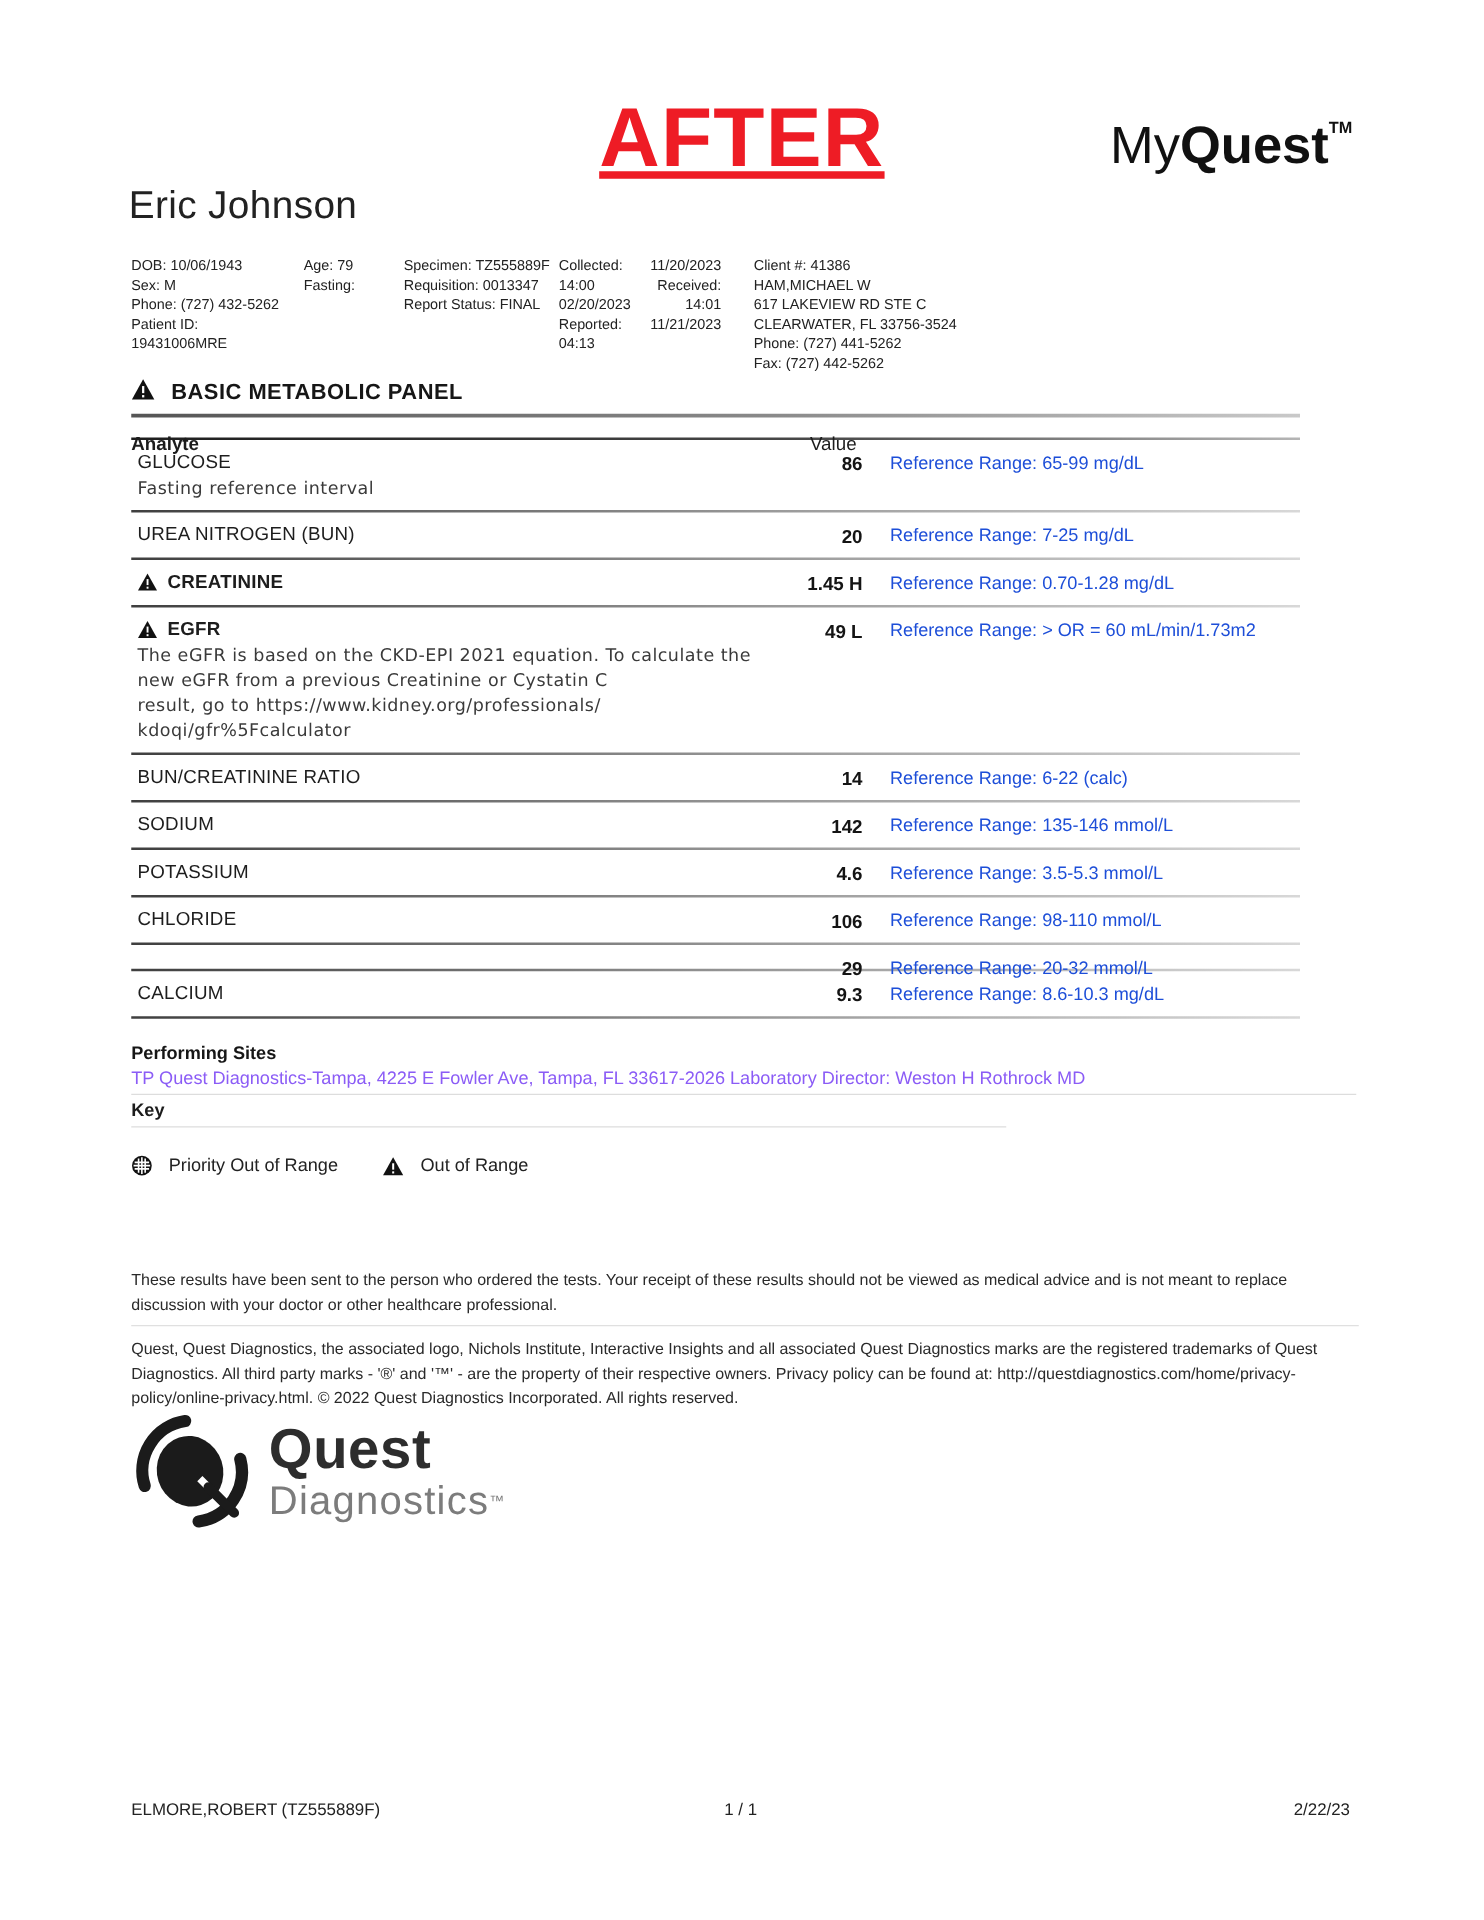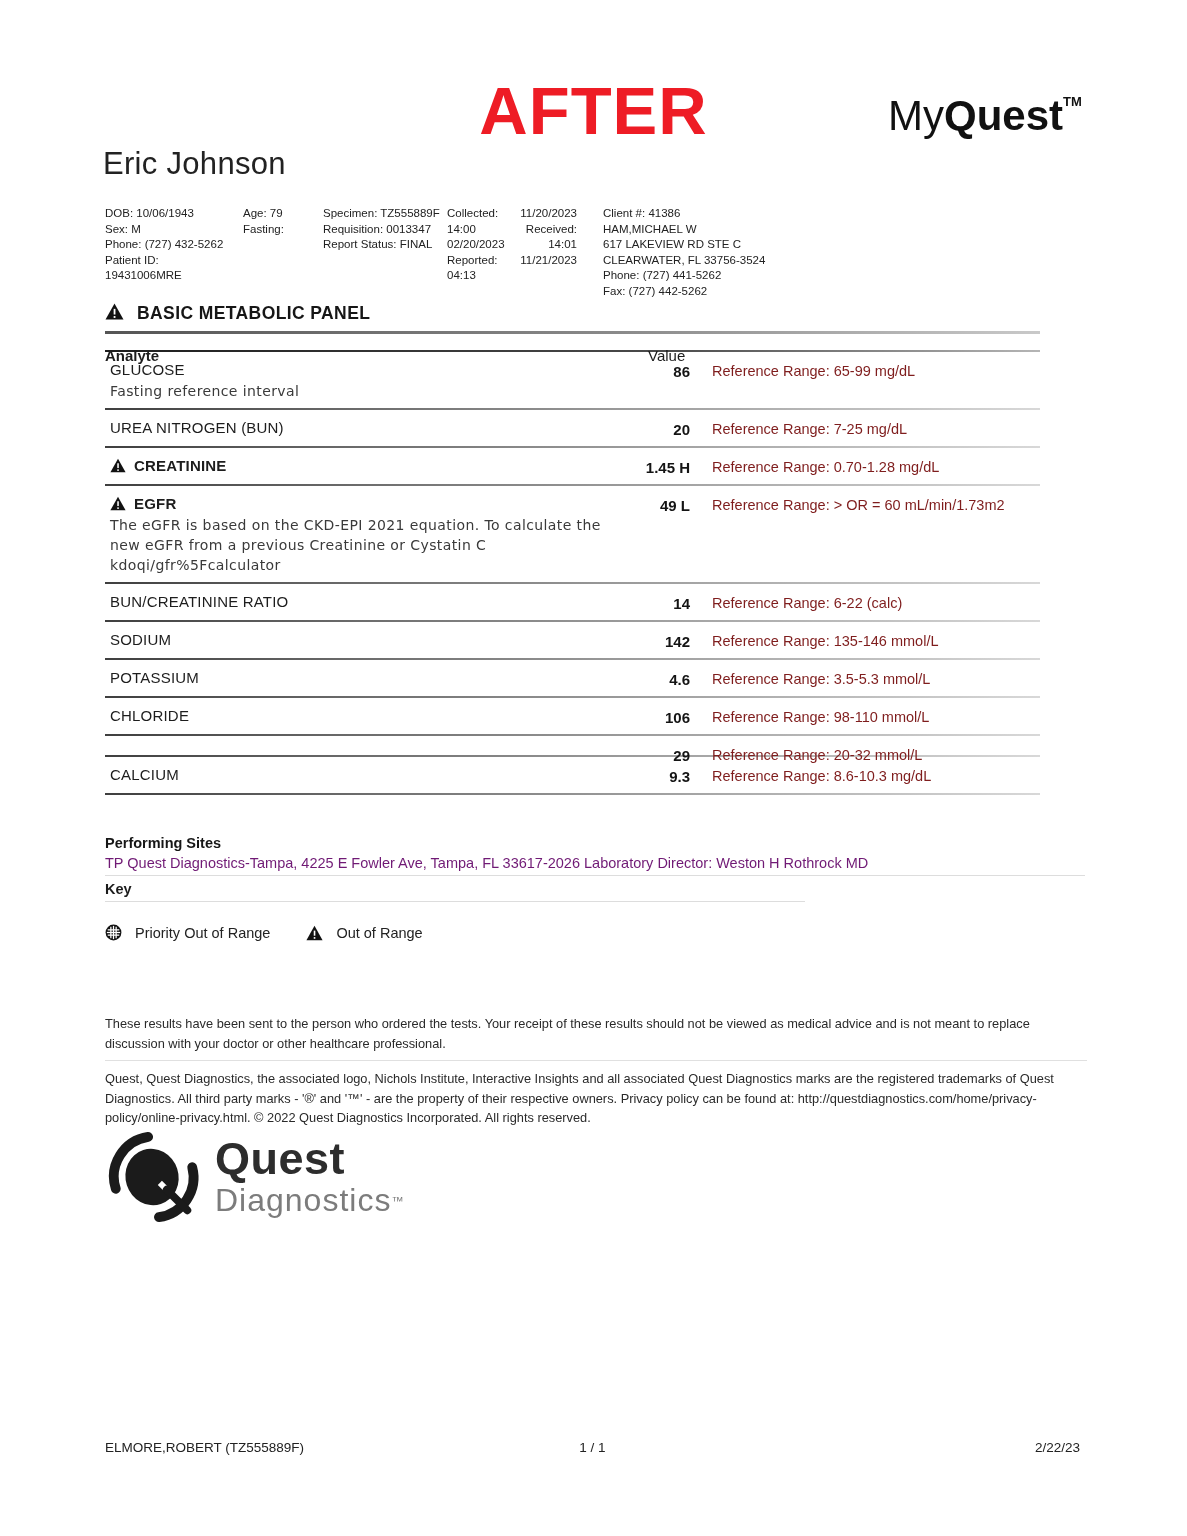--- a/index.html
+++ b/index.html
@@ -11,20 +11,21 @@
     font-family:"Liberation Sans", sans-serif;
     color:#1c1c1c;
     overflow:hidden;
   }
   
   .stamp {
     position:absolute; top:72px; left:0; right:0;
     text-align:center;
     font-size:67px; font-weight:bold; letter-spacing:1px;
     color:#ee1c25;
+    text-decoration:underline;
   }
   .brand {
     position:absolute; top:92px; left:888px;
     font-size:42px; color:#111; white-space:nowrap;
   }
   .brand .my { font-weight:400; }
   .brand .q  { font-weight:700; }
   .brand .tm { font-size:13px; font-weight:700; vertical-align:top; position:relative; top:2px; }
   .patient-name {
     position:absolute; top:146px; left:103px;
@@ -53,32 +54,32 @@
   .cols .col-value { position:absolute; left:543px; top:13px; font-size:15px; font-weight:normal; }
   .header-line { height:2.5px; background:linear-gradient(90deg,#1d1d1d 0%,#4a4a4a 60%,#b5b5b5 100%); }
   .row { position:relative; padding:9px 0 7px 0; }
   .row .analyte-wrap { display:flex; align-items:center; gap:8px; padding-left:5px; }
   .row .analyte-label { font-size:15px; color:#1d1d1d; letter-spacing:0.2px; }
   .row .analyte-label.bold { font-weight:bold; }
   .row .value {
     position:absolute; left:440px; top:11px; width:145px;
     text-align:right; font-size:15px; font-weight:bold; color:#141414;
   }
-  .row .ref { position:absolute; left:607px; top:11px; font-size:14.5px; color:#7f1d1d; }
+  .row .ref { position:absolute; left:607px; top:11px; font-size:14.5px; color:#1d4ed8; }
   .notes { padding-left:5px; margin-top:3px; }
   .note-line {
     font-family:"DejaVu Sans", sans-serif;
     font-size:14px; line-height:20px; letter-spacing:0.4px; color:#3a3a3a;
   }
   .sep { height:2px; background:linear-gradient(90deg,#3f3f3f 0%,#9a9a9a 55%,#d8d8d8 100%); }
   .warn-icon { flex:0 0 auto; display:inline-block; }
   
   .sites { position:absolute; top:835px; left:105px; width:980px; }
   .sites .h { font-size:14.5px; font-weight:bold; color:#161616; }
-  .sites .addr { font-size:14.5px; color:#701a75; margin-top:4px; }
+  .sites .addr { font-size:14.5px; color:#8b5cf6; margin-top:4px; }
   .thin-line { height:1px; background:#ddd; margin-top:4px; }
   .sites .key-h { font-size:14.5px; font-weight:bold; margin-top:5px; }
   .key-row { display:flex; align-items:center; gap:36px; margin-top:22px; }
   .key-item { display:flex; align-items:center; gap:13px; font-size:14.5px; color:#222; }
   
   .disclaimer { position:absolute; top:1014px; left:105px; width:982px;
     font-size:12.8px; line-height:19.5px; color:#2a2a2a; }
   .disclaimer .dline { height:1px; background:#e0e0e0; margin:7px 0 8px 0; }
   
   .qlogo { position:absolute; top:1128px; left:105px; display:flex; align-items:center; gap:12px; }
@@ -205,20 +206,21 @@
         <svg class="warn-icon" width="16" height="15" viewBox="0 0 20 18">
               <path d="M10 0.5 L19.5 17.5 H0.5 Z" fill="#111"></path>
               <rect x="9.1" y="6.2" width="1.9" height="6" fill="#fff"></rect>
               <rect x="9.1" y="13.8" width="1.9" height="2" fill="#fff"></rect>
             </svg>
         <span class="analyte-label bold">EGFR</span>
       </div>
       <div class="notes">
             <div class="note-line">The eGFR is based on the CKD-EPI 2021 equation. To calculate the</div>
             <div class="note-line">new eGFR from a previous Creatinine or Cystatin C</div>
+            <div class="note-line">result, go to https://www.kidney.org/professionals/</div>
             <div class="note-line">kdoqi/gfr%5Fcalculator</div>
           </div>
       <span class="value">49 L</span>
       <span class="ref">Reference Range: &gt; OR = 60 mL/min/1.73m2</span>
     </div>
     <div class="sep"></div>
 
     <div class="row">
       <div class="analyte-wrap">
 

